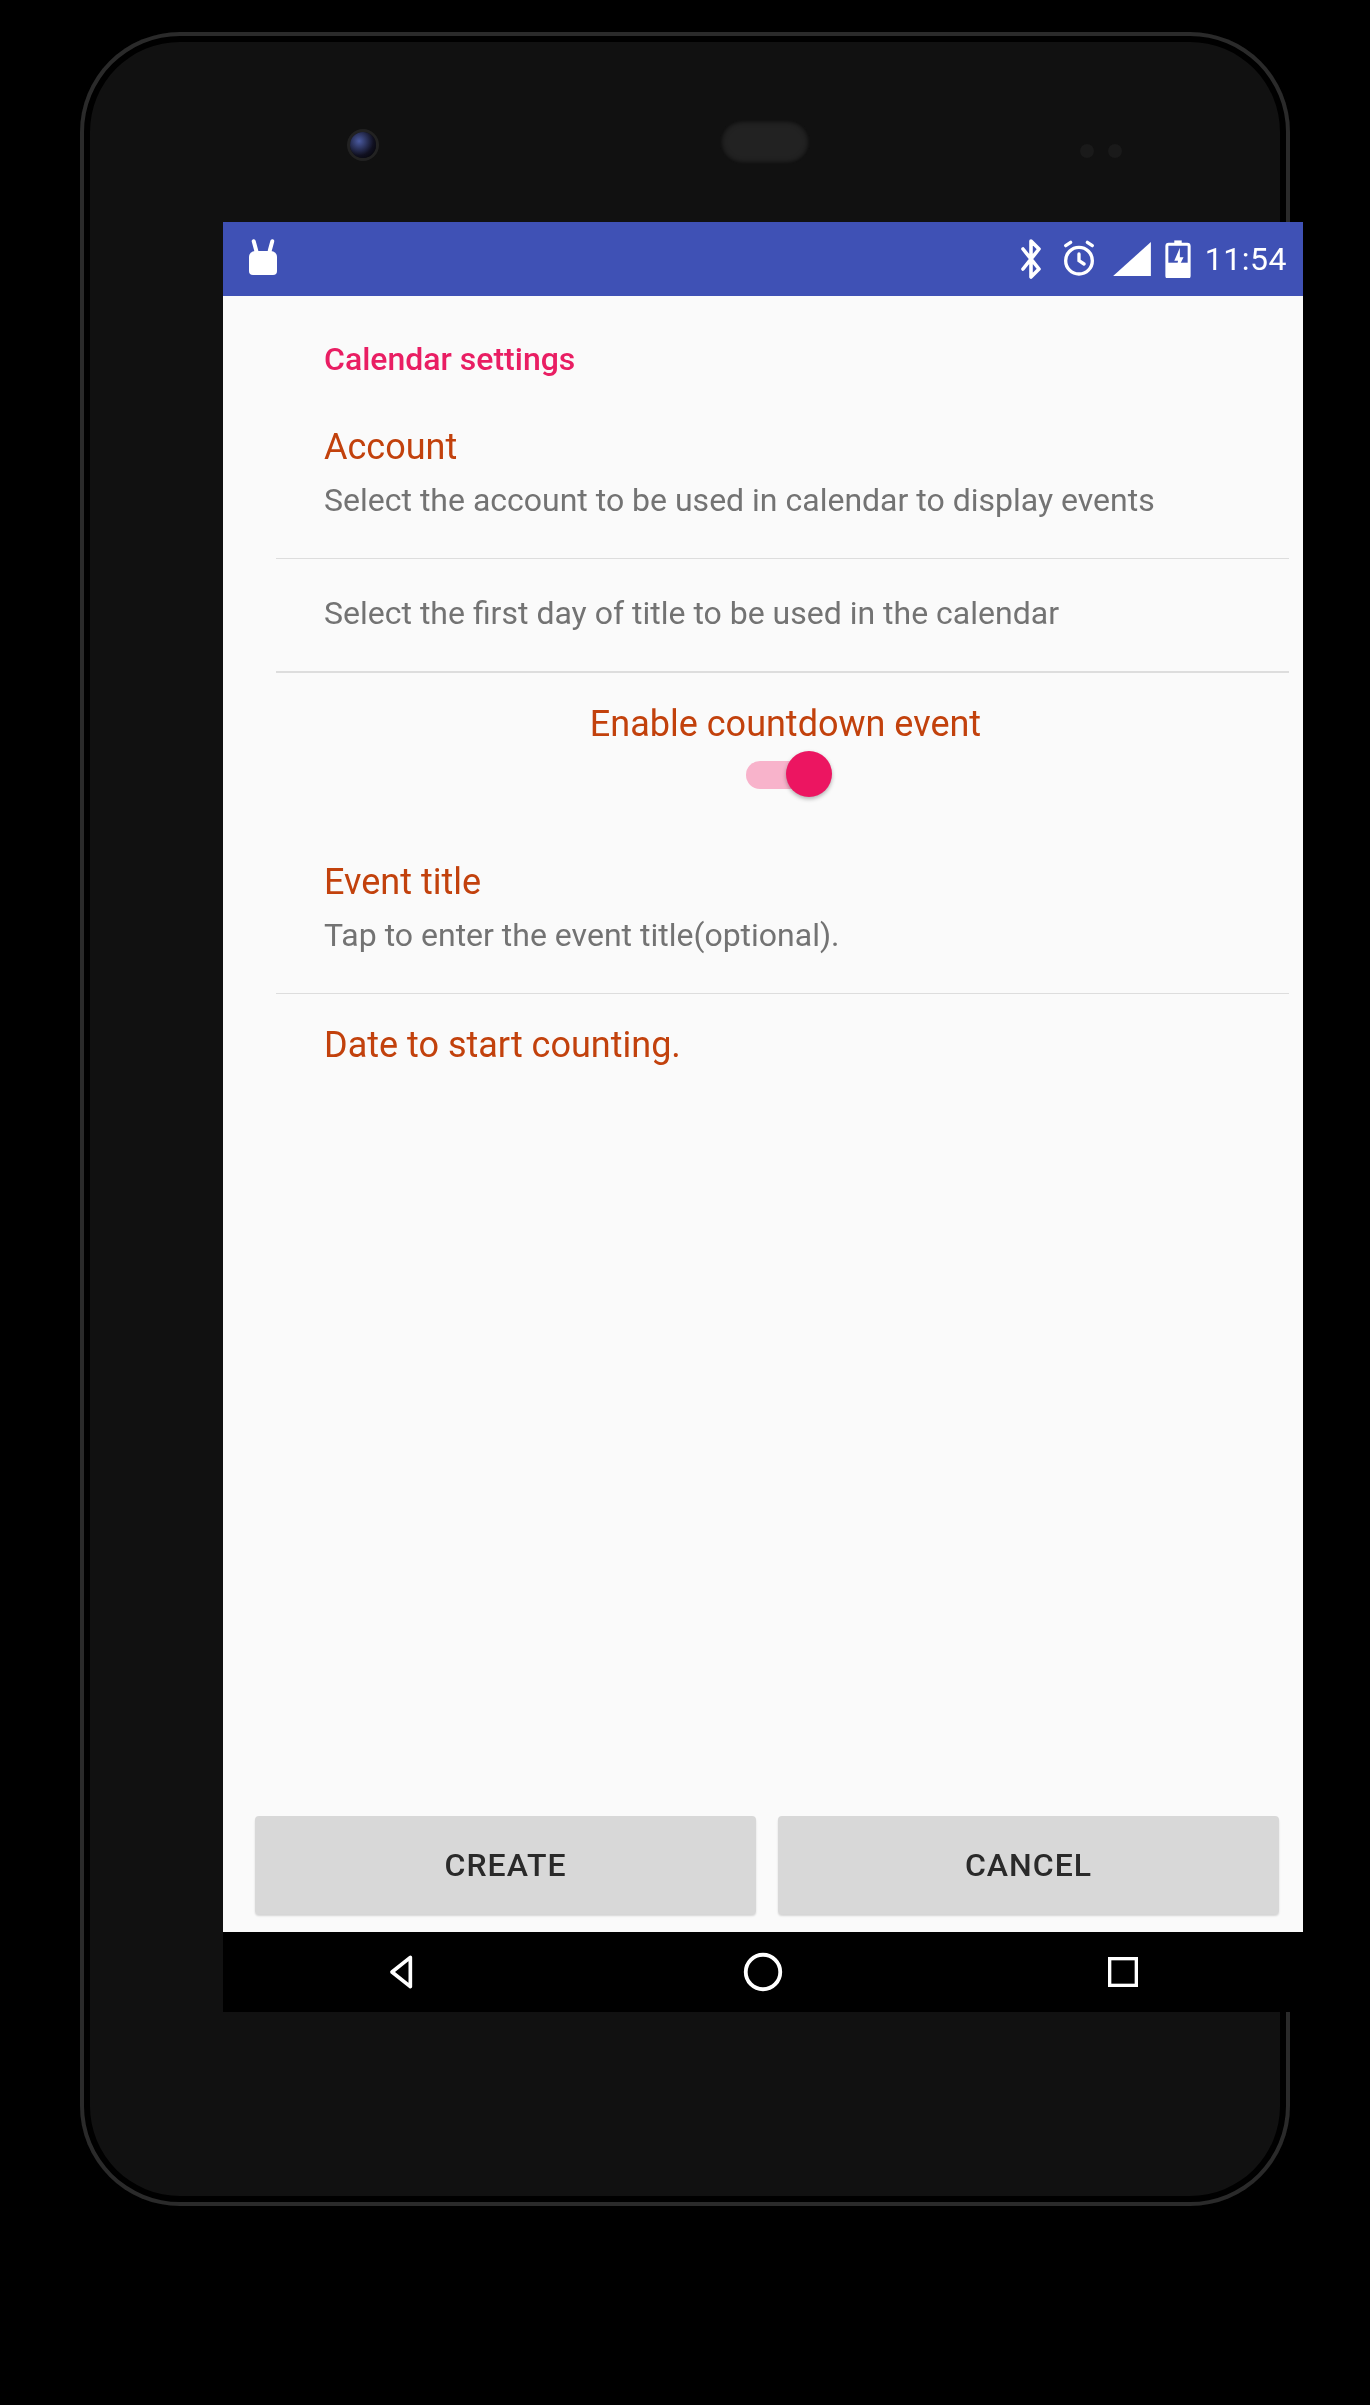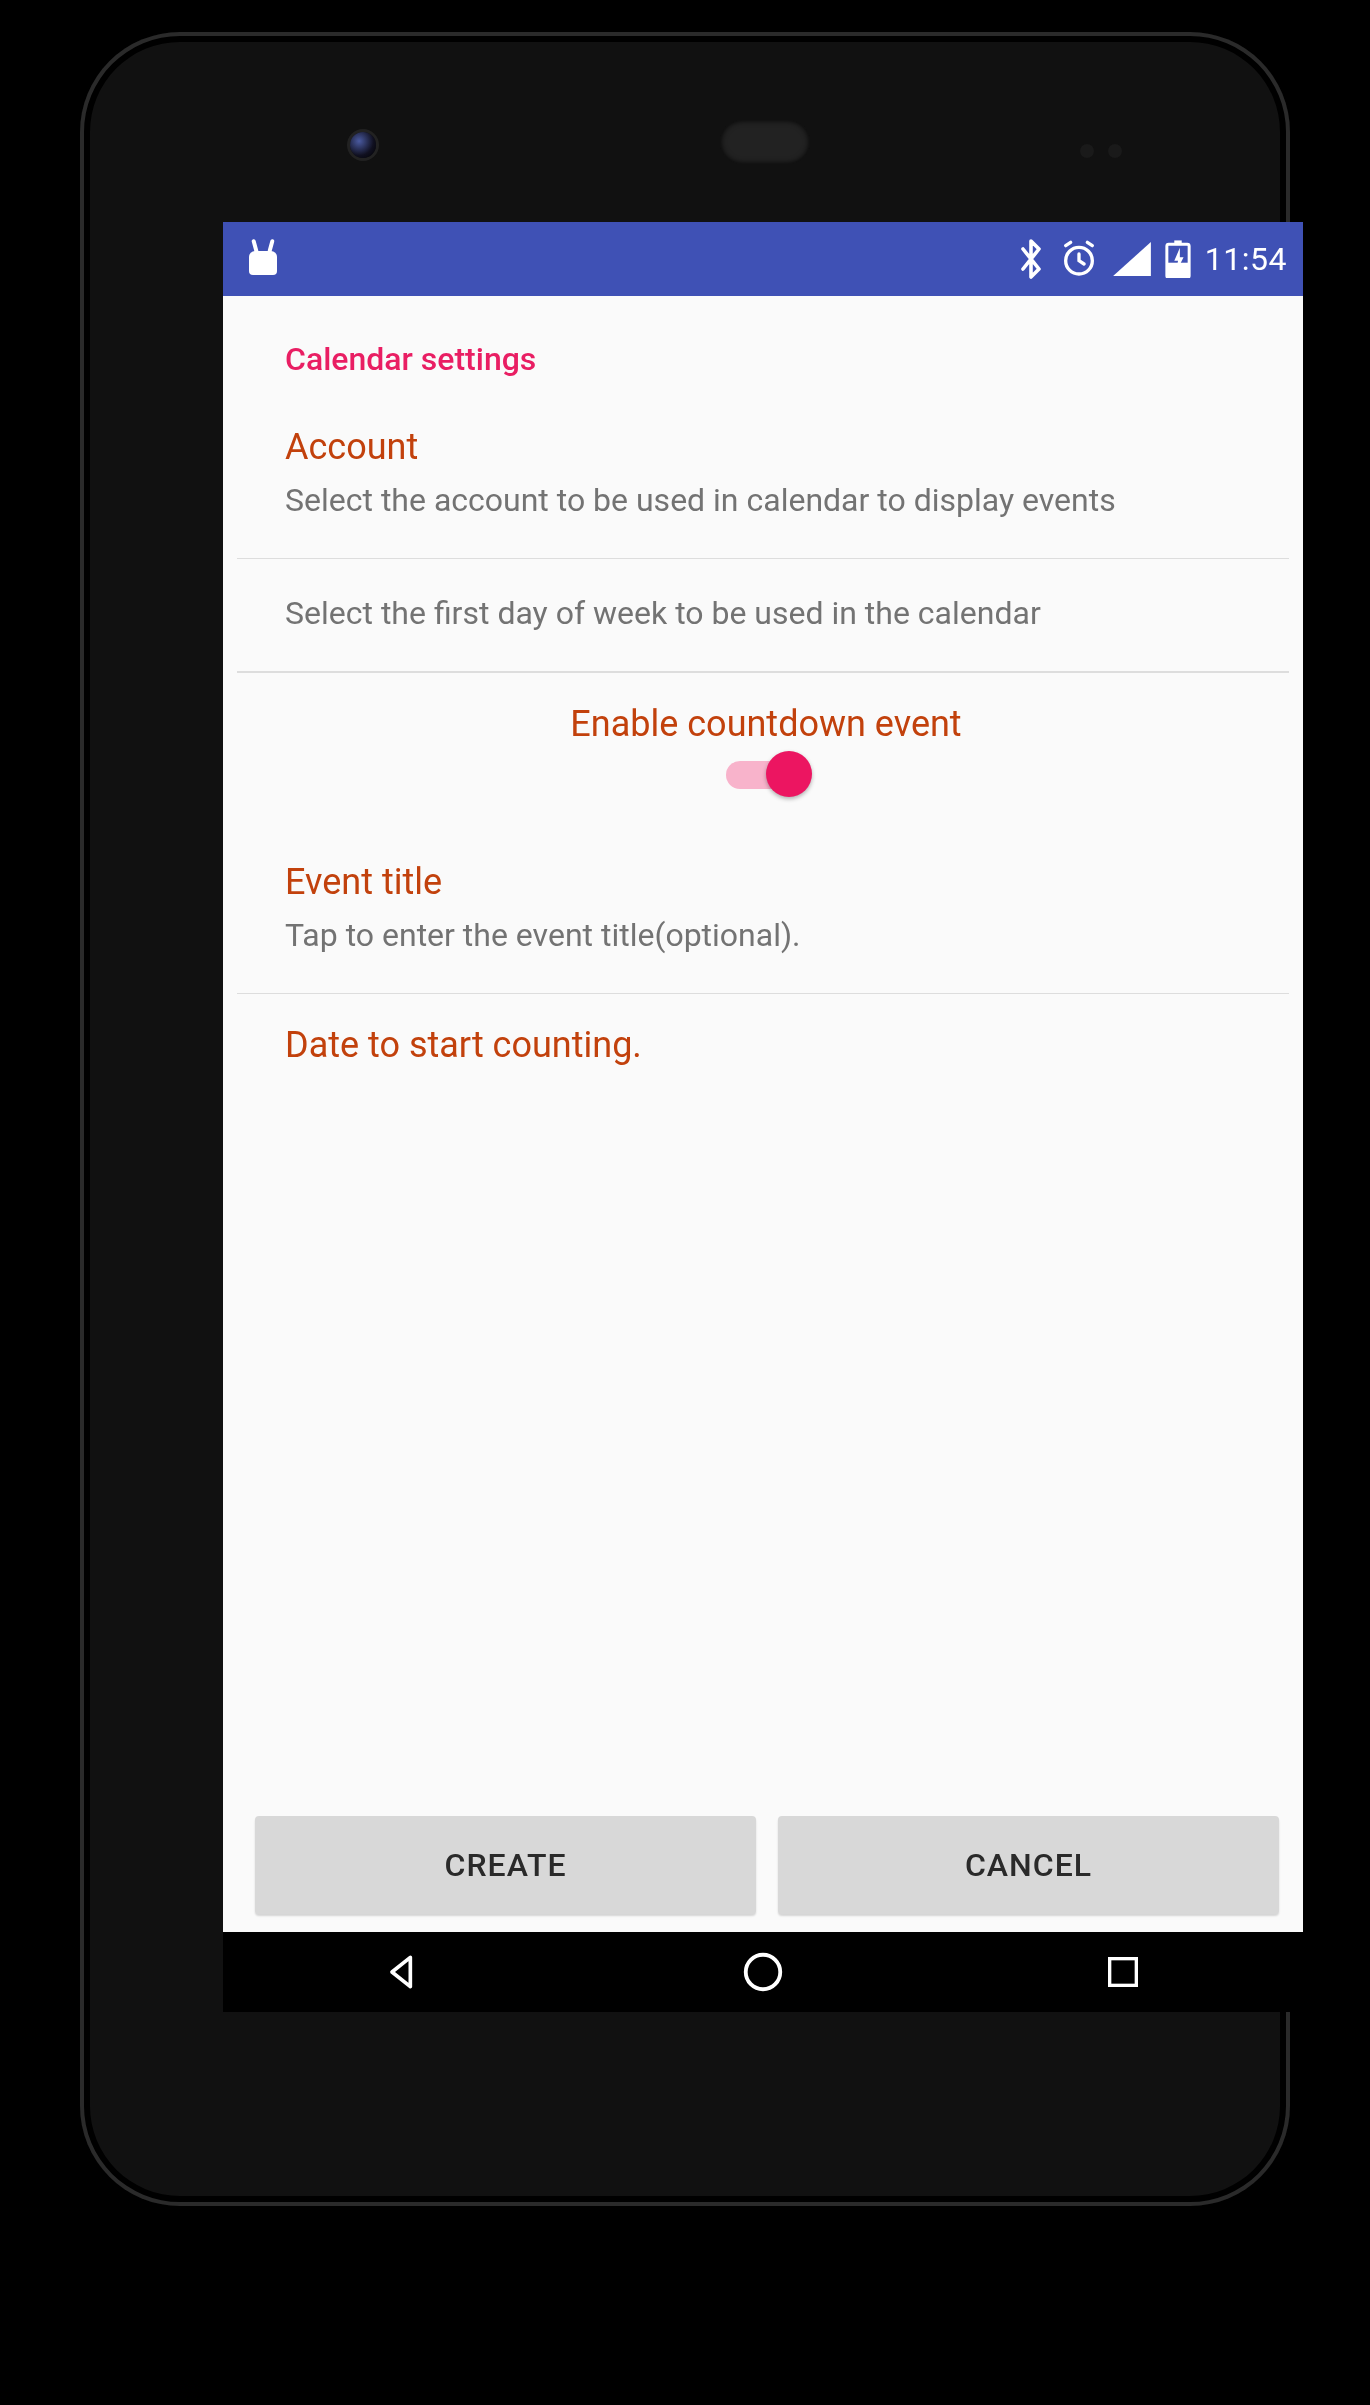--- a/index.html
+++ b/index.html
@@ -81,20 +81,21 @@
   .marsh-icon .ant.r { left: 26px; transform: rotate(15deg); }
   .status-time { font-size: 32px; font-weight: 400; letter-spacing: 0.5px; }
   .icon-svg { display: block; }
 
   
   .content {
     height: 1636px;
     background: #fafafa;
     position: relative;
     overflow: hidden;
+    padding-left: 39px;
   }
   .scroll {
     padding: 0;
   }
   .section-header {
     color: #e91e63;
     font-size: 32px;
     font-weight: 500;
     padding: 44px 62px 18px 62px;
   }
@@ -230,21 +231,21 @@
 
           <div class="section-header">Calendar settings</div>
 
           <div class="item">
             <div class="title">Account</div>
             <div class="sub">Select the account to be used in calendar to display events</div>
           </div>
           <div class="divider"></div>
 
           <div class="item">
-            <div class="sub">Select the first day of week to be used in the calendar</div>
+            <div class="sub">Select the first day of title to be used in the calendar</div>
           </div>
           <div class="divider"></div>
 
           <div class="divider"></div>
 
           <div class="item toggle-row">
             <div class="title">Enable countdown event</div>
             <div class="toggle">
               <div class="track"></div>
               <div class="thumb"></div>

